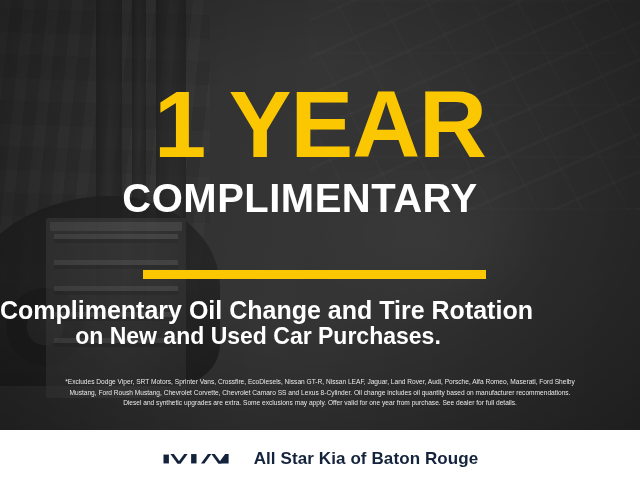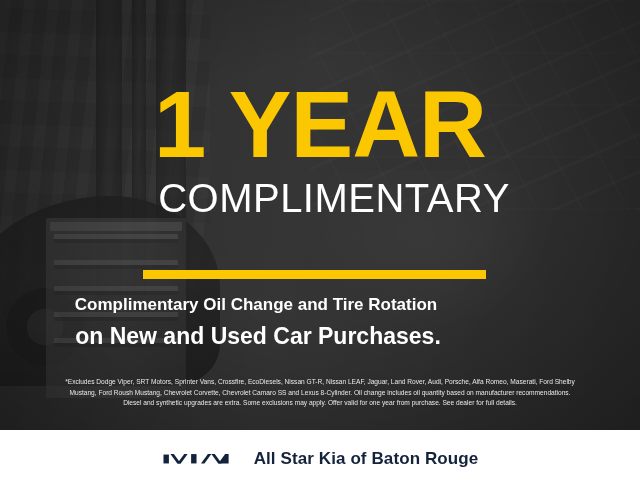--- a/index.html
+++ b/index.html
@@ -177,25 +177,24 @@
   }
 
   .headline-line2 {
     position: absolute;
     top: 178px;
     left: 0;
     width: 600px;
     text-align: center;
     color: #ffffff;
     font-size: 40px;
-    font-weight: normal;
+    font-weight: bold;
     line-height: 1;
     letter-spacing: 0.5px;
     white-space: nowrap;
-    margin-left: 34px;
   }
 
   .headline-line3 {
     position: absolute;
     top: 222px;
     left: 0;
     width: 640px;
     text-align: center;
     color: #ffffff;
     font-size: 40px;
@@ -214,21 +213,21 @@
     background: #fbc700;
   }
 
   .sub-line1 {
     position: absolute;
     top: 294px;
     left: 0;
     width: 512px;
     text-align: center;
     color: #ffffff;
-    font-size: 17px;
+    font-size: 25px;
     font-weight: bold;
     line-height: 1.28;
     white-space: nowrap;
   }
   .sub-line2 {
     position: absolute;
     top: 322px;
     left: 0;
     width: 516px;
     text-align: center;

